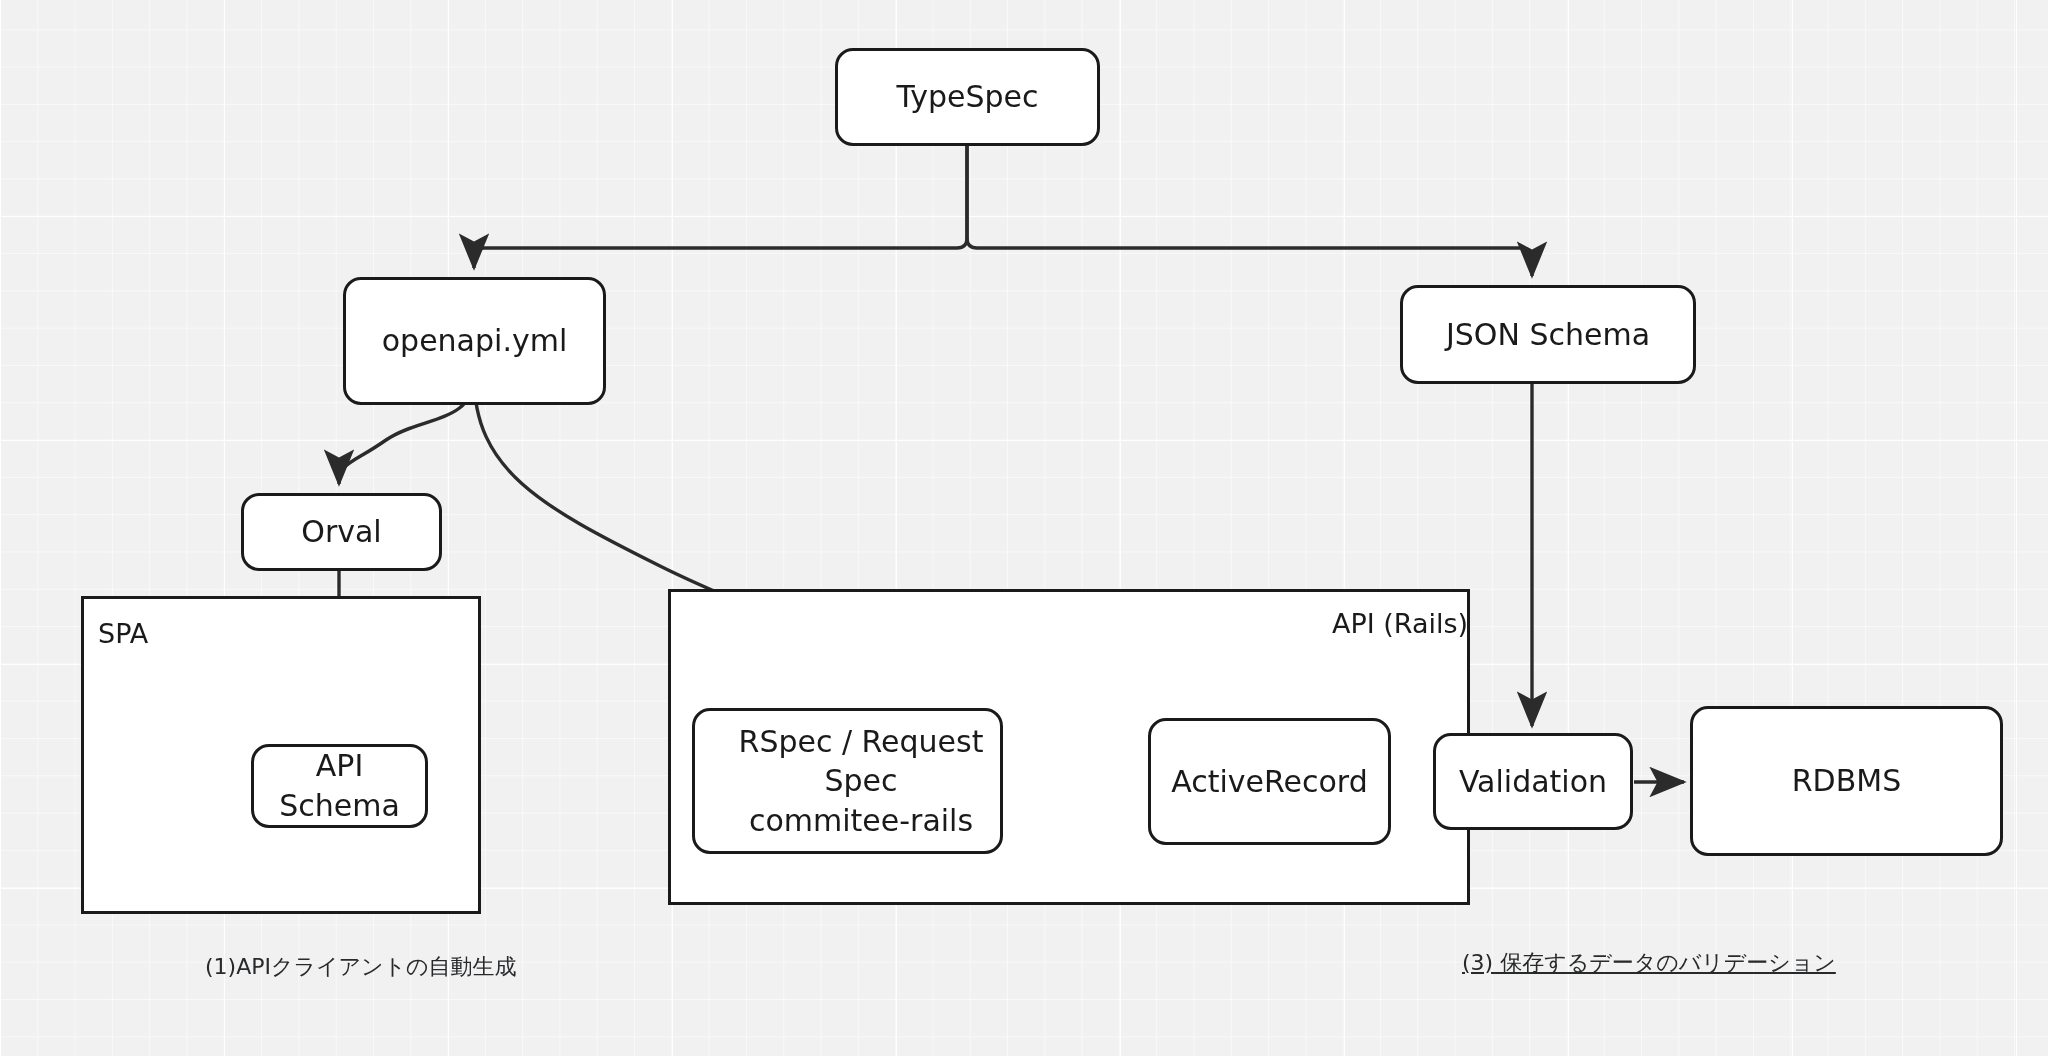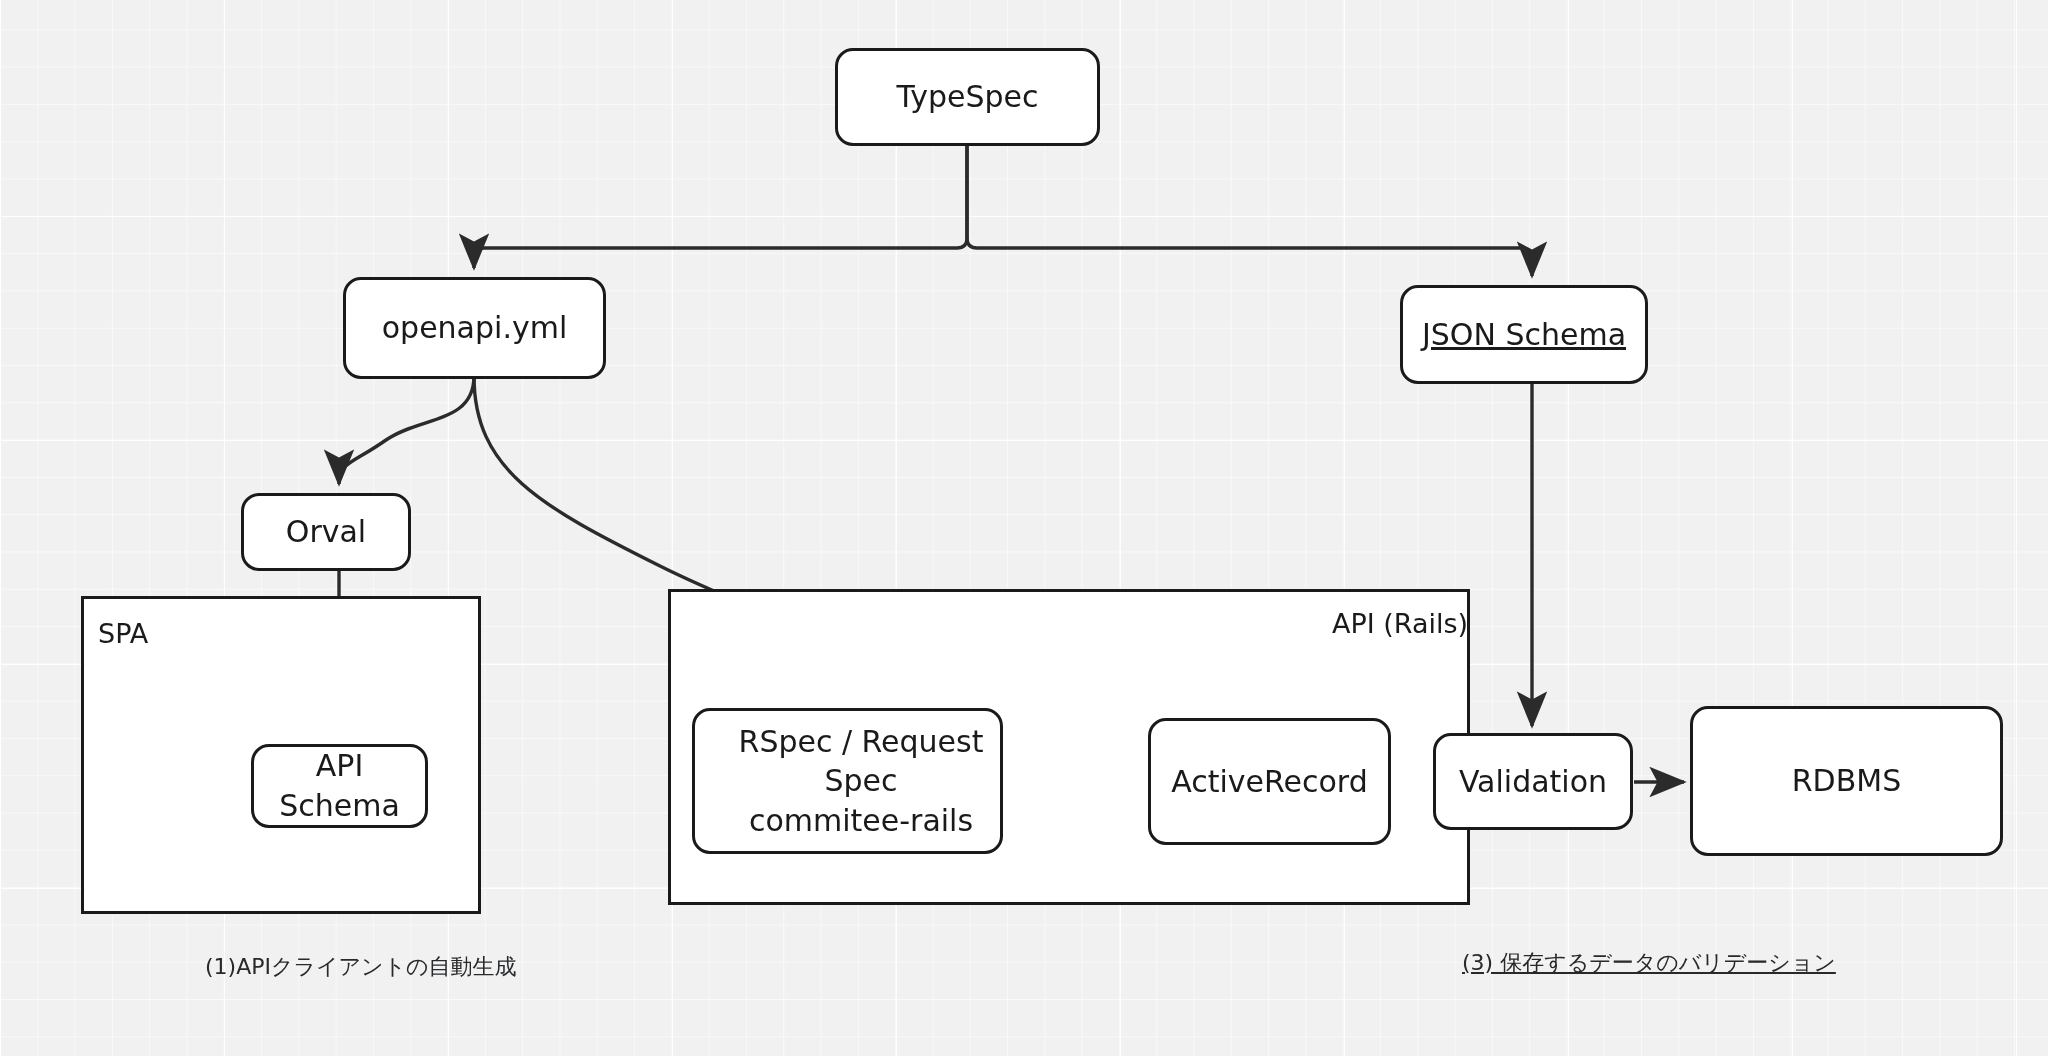--- a/index.html
+++ b/index.html
@@ -101,25 +101,25 @@
   </svg>
 
   <div class="group" style="left:81px; top:596px; width:400px; height:318px;"></div>
   <div class="group-label" style="left:98px; top:618px;">SPA</div>
 
   <div class="group" style="left:668px; top:589px; width:802px; height:316px;"></div>
   <div class="group-label" style="left:1332px; top:608px;">API (Rails)</div>
 
   <div class="node" style="left:835px; top:48px; width:265px; height:98px;">TypeSpec</div>
 
-  <div class="node" style="left:343px; top:277px; width:263px; height:102px;">openapi.yml</div>
+  <div class="node" style="left:343px; top:277px; width:263px; height:128px;">openapi.yml</div>
 
-  <div class="node" style="left:1400px; top:285px; width:248px; height:99px;text-decoration:underline;">JSON Schema</div>
+  <div class="node" style="left:1400px; top:285px; width:296px; height:99px;">JSON Schema</div>
 
-  <div class="node" style="left:241px; top:493px; width:170px; height:78px;">Orval</div>
+  <div class="node" style="left:241px; top:493px; width:201px; height:78px;">Orval</div>
 
   <div class="node" style="left:251px; top:744px; width:177px; height:84px;">API Schema</div>
 
   <div class="node" style="left:692px; top:708px; width:311px; height:146px;padding-left:27px;">RSpec / Request Spec
 commitee-rails</div>
 
   <div class="node" style="left:1148px; top:718px; width:243px; height:127px;">ActiveRecord</div>
 
   <div class="node" style="left:1433px; top:733px; width:200px; height:97px;">Validation</div>
 

